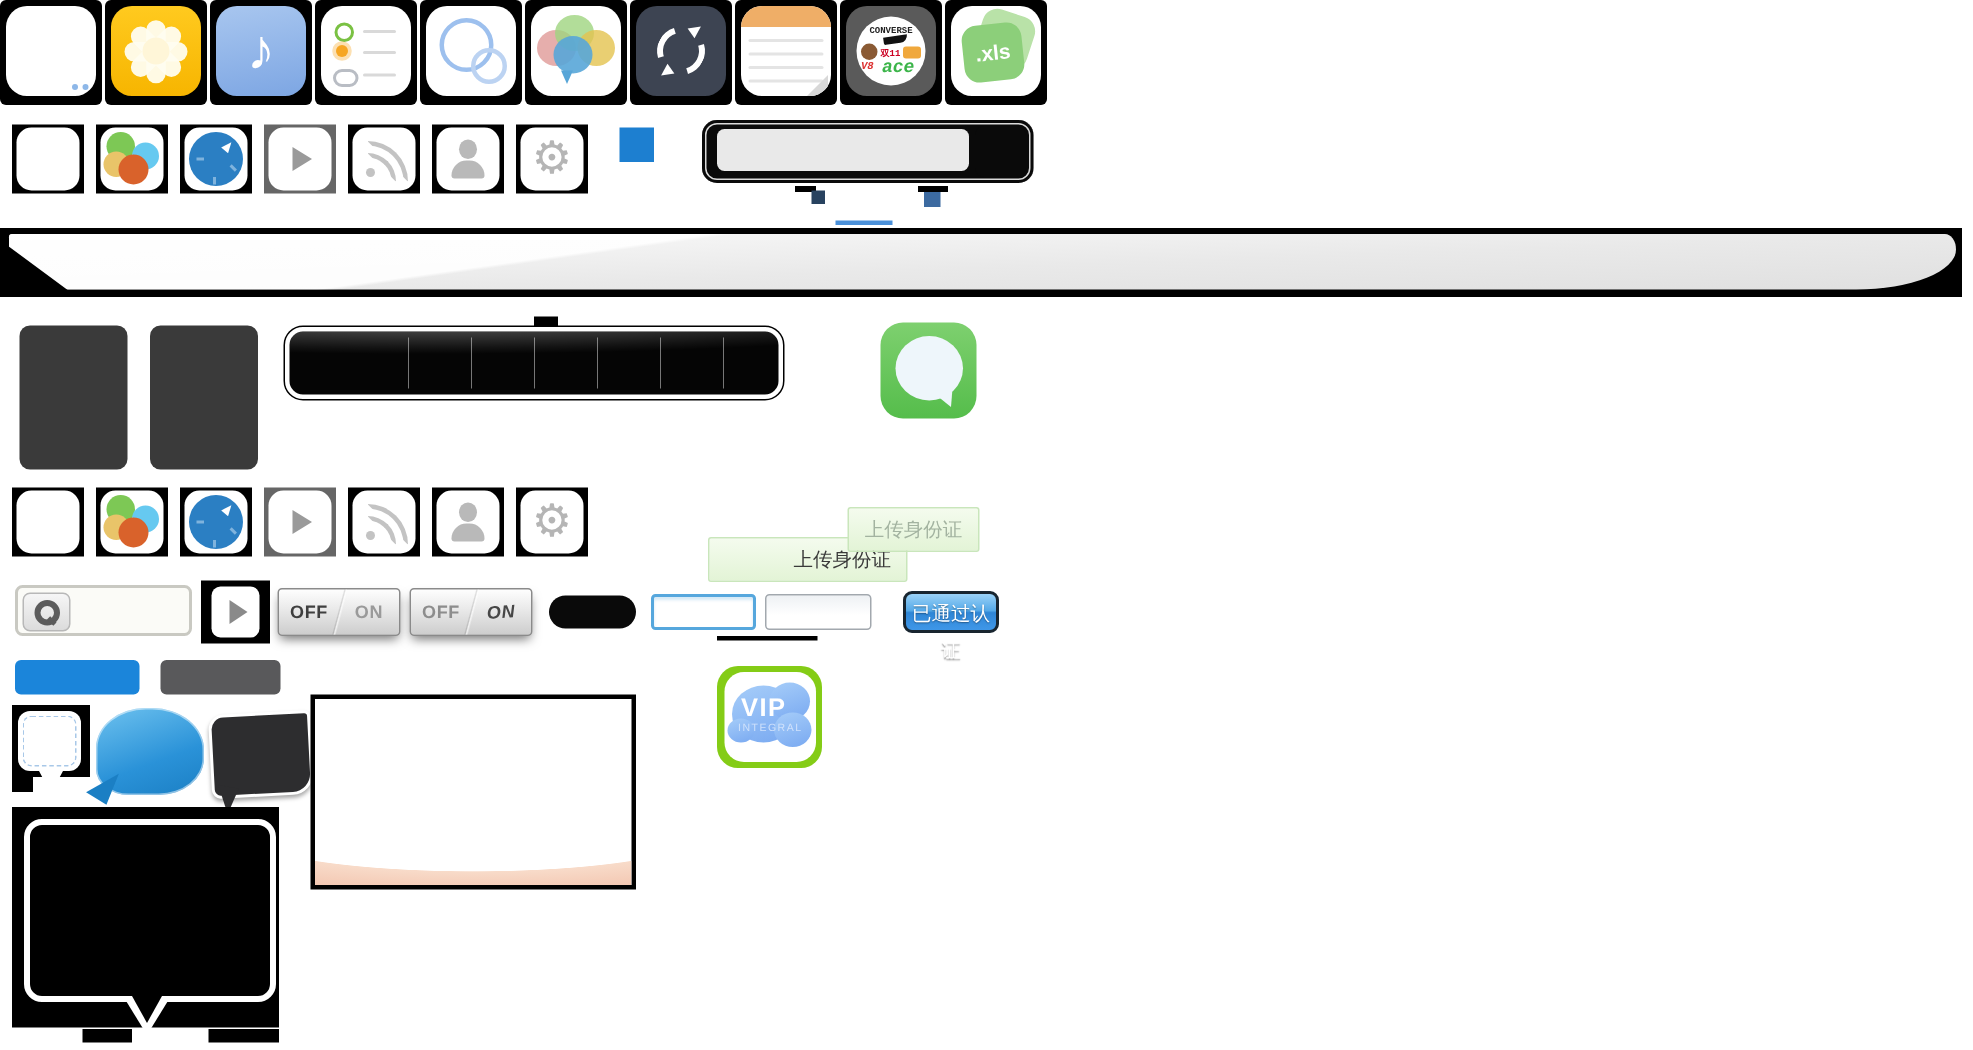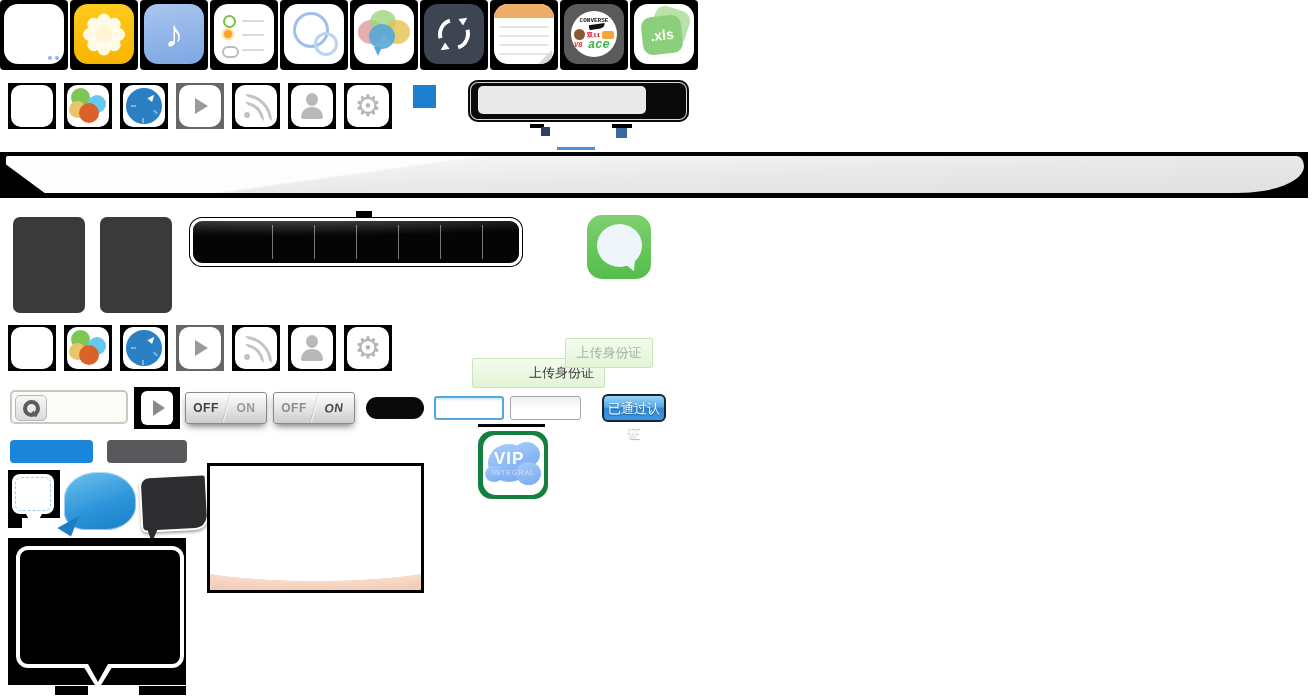--- a/index.html
+++ b/index.html
@@ -309,21 +309,21 @@
   </div>
 
   <div class="abs" style="left:140px;top:475px;width:64px;height:52px;background:#2d2d2f;border:2px solid #fff;border-radius:10px 4px 14px 6px;transform:rotate(-3deg);box-shadow:0 2px 3px rgba(0,0,0,.35);">
     <span class="tri-r" style="left:0px;top:46px;border-width:18px 4px 0 10px;border-color:#2d2d2f transparent transparent transparent;transform:rotate(14deg);"></span>
   </div>
 
   <div class="abs" style="left:207px;top:463px;width:217px;height:130px;box-sizing:border-box;background:#fff;border:3px solid #000;overflow:hidden;">
     <div class="abs" style="left:0;bottom:0;width:100%;height:30px;background:radial-gradient(120% 140% at 50% -15%,rgba(255,255,255,0) 60%,#f8dbc9 61%,#f2c3ad 100%);"></div>
   </div>
 
-  <div class="abs" style="left:478px;top:431px;width:70px;height:68px;background:#15803d;border-radius:14px;">
+  <div class="abs" style="left:478px;top:444px;width:70px;height:68px;background:#84cc16;border-radius:14px;">
     <div class="abs" style="left:5px;top:4px;width:61px;height:60px;background:#fff;border-radius:13px;overflow:hidden;">
       <span class="vip-bump" style="left:5px;top:9px;width:42px;height:38px;"></span>
       <span class="vip-bump" style="left:30px;top:7px;width:27px;height:25px;"></span>
       <span class="vip-bump" style="left:33px;top:27px;width:25px;height:23px;"></span>
       <span class="vip-bump" style="left:2px;top:31px;width:18px;height:16px;"></span>
       <span class="abs" style="left:11px;top:14px;font-size:17px;font-weight:bold;color:#fff;letter-spacing:1px;">VIP</span>
       <span class="abs" style="left:9px;top:34px;font-size:7px;color:#cfe1fb;letter-spacing:1px;">INTEGRAL</span>
     </div>
   </div>
 

